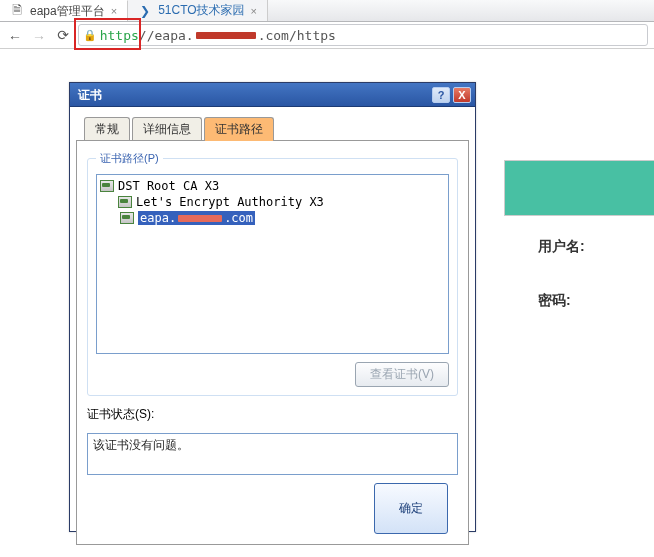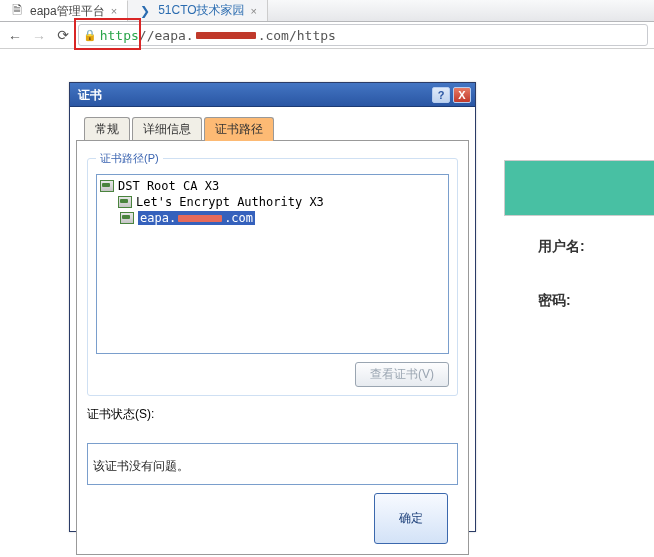--- a/index.html
+++ b/index.html
@@ -46,21 +46,21 @@
   .tline { display:flex; align-items:center; height:16px; }
   .tind1{margin-left:0px;} .tind2{margin-left:18px;} .tind3{margin-left:20px;}
   .cert-ico { width:14px; height:12px; background:linear-gradient(#e8e8e8,#c6c6c6); border:1px solid #4a843e; margin-right:4px; position:relative; display:inline-block; }
   .cert-ico::after{content:"";position:absolute;left:1px;top:2px;width:8px;height:4px;background:#4a843e;border-radius:1px;}
   .sel { background:#3561bc; color:#fff; padding:0 2px; }
   .sel .redacted { background:#e56a5a; }
 
   .btnrow { display:flex; justify-content:flex-end; padding:8px 0 0; }
   .winbtn { border:1px solid #9aa5b1; border-radius:3px; padding:3px 14px; font-size:12px; background:linear-gradient(#fdfdfe,#e7ebf0); color:#333; }
   .winbtn[disabled]{ color:#9aa5b1; }
-  .statusbox { border:1px solid #7a9ecc; height:42px; padding:14px 5px; margin-top:20px; font-size:12px; color:#222; }
+  .statusbox { border:1px solid #7a9ecc; height:42px; padding:3px 5px; margin-top:10px; font-size:12px; color:#222; }
   .dlg-foot { display:flex; justify-content:flex-end; padding:8px 10px 0 0; }
   .okbtn { border:1px solid #3b68ad; border-radius:3px; padding:16px 24px; font-size:12px; background:linear-gradient(#f7faff,#d3e2f7); color:#1b3e78; }
 </style>
 </head>
 <body>
 
 <div class="tabbar">
   <div class="tab active">
     <span class="favicon">🗎</span>
     <span>eapa管理平台</span>

